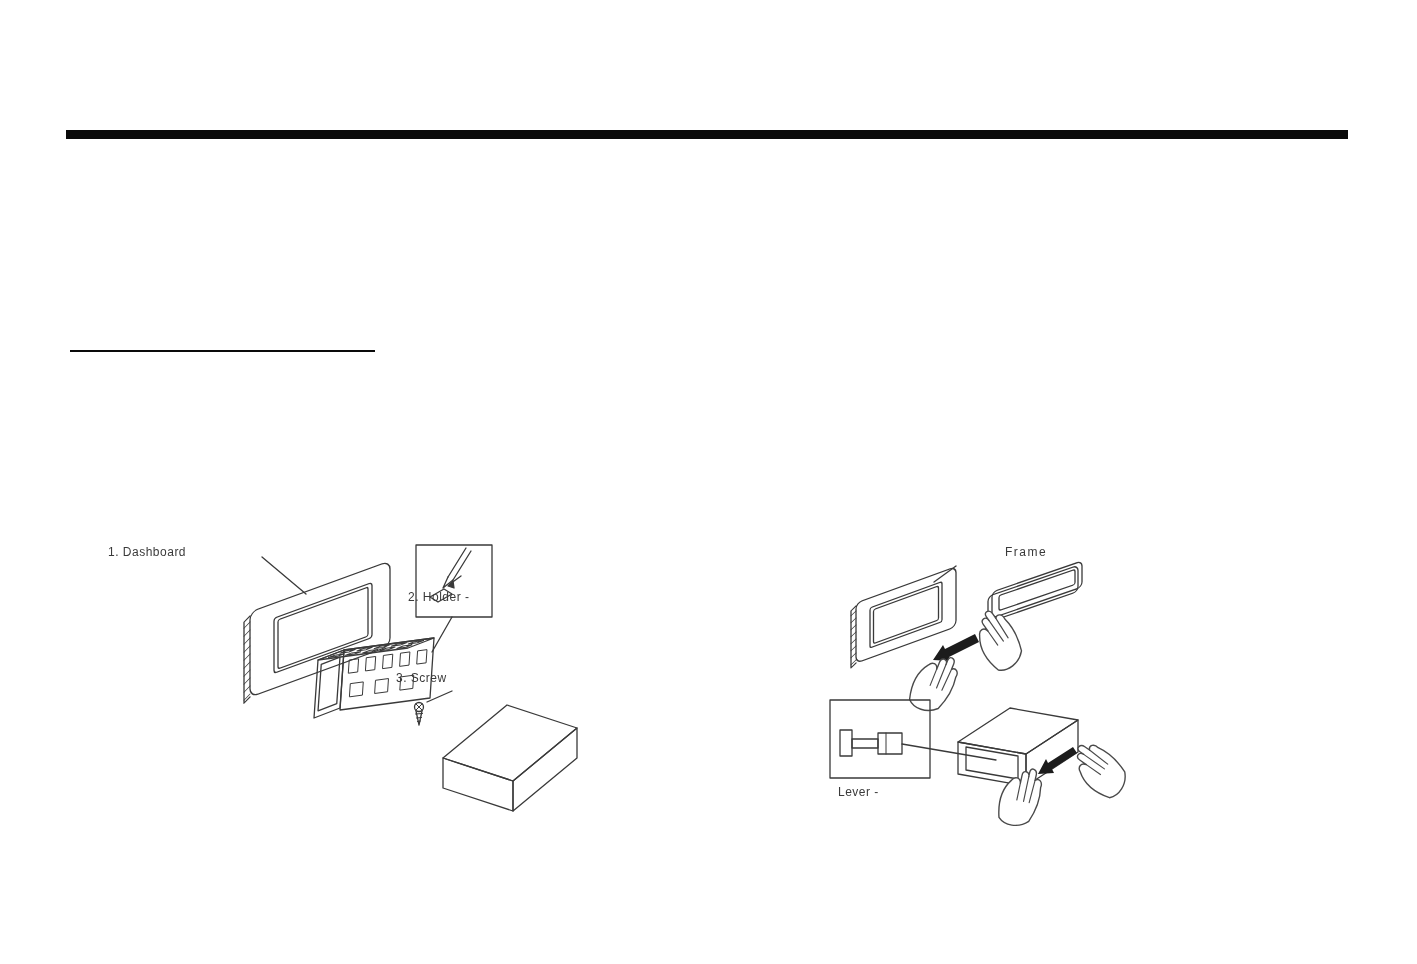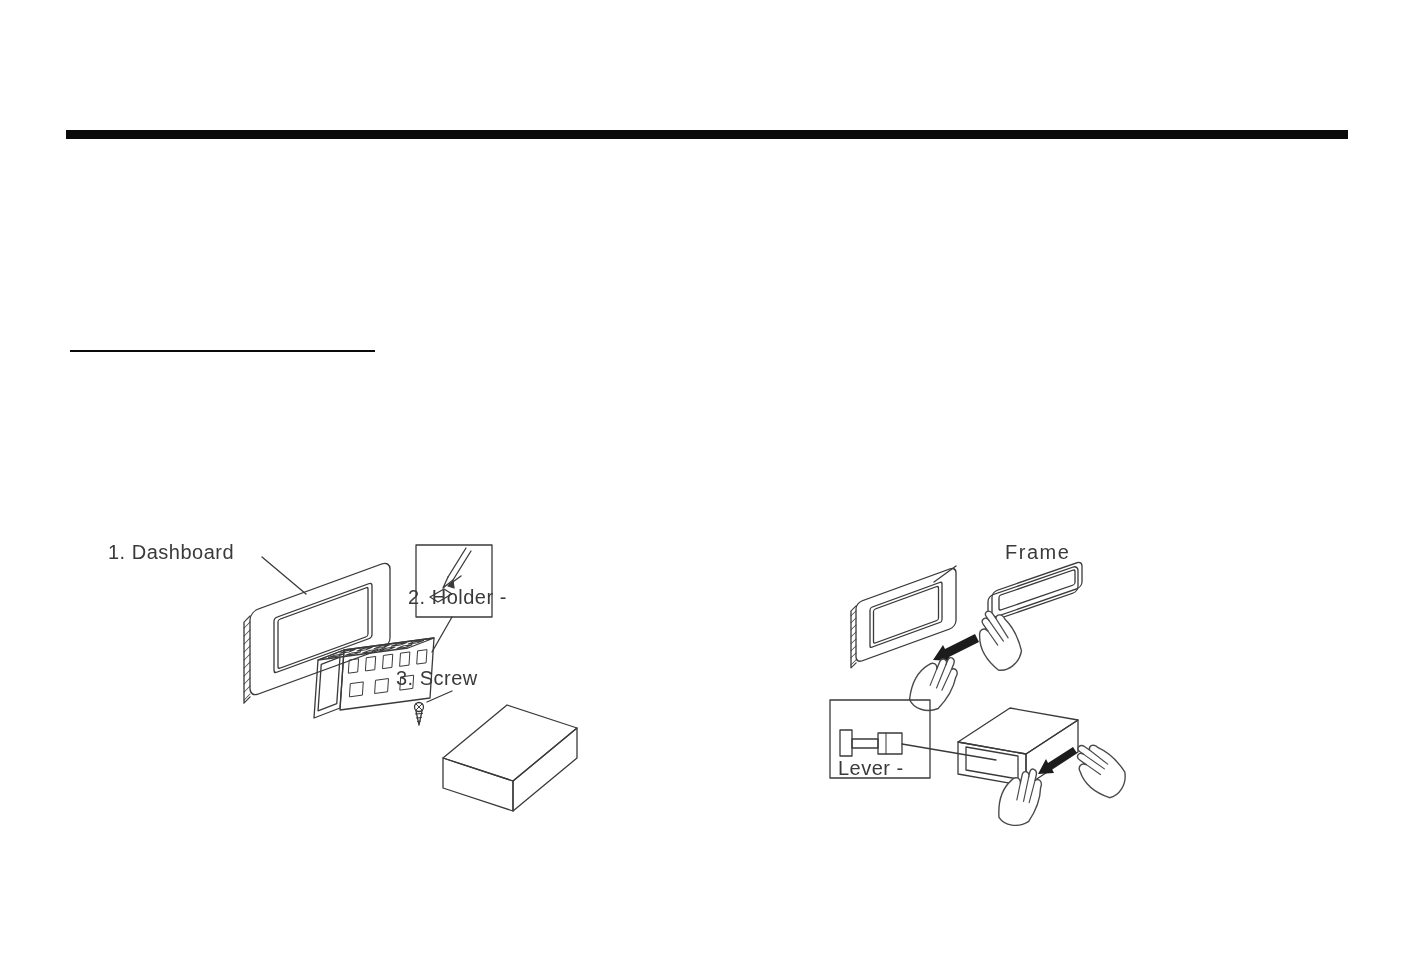--- a/index.html
+++ b/index.html
@@ -5,28 +5,28 @@
   html,body { margin:0; padding:0; background:#ffffff; }
   .page {
     position:relative; width:1417px; height:964px; background:#ffffff;
     overflow:hidden; font-family:"Liberation Sans", sans-serif;
   }
   .art { position:absolute; left:0; top:0; width:1417px; height:964px; }
   .rule { position:absolute; background:#0a0a0a; }
   .rule-header { left:66px; top:130px; width:1282px; height:9px; }
   .rule-section { left:70px; top:350px; width:305px; height:2px; }
   .label {
-    position:absolute; color:#3a3a3a; font-size:20px; line-height:24px;
+    position:absolute; color:#3a3a3a; font-size:12px; line-height:24px;
     white-space:nowrap; letter-spacing:0.5px;
   }
   .label-dashboard { left:108px; top:540px; }
   .label-holder   { left:408px; top:585px; }
   .label-screw    { left:396px; top:666px; }
   .label-frame    { left:957px; top:540px; letter-spacing:1.5px;margin-left:48px; }
-  .label-lever    { left:838px; top:756px; }
+  .label-lever    { left:838px; top:780px; }
 </style>
 </head>
 <body>
 
 <div class="page">
 
   <div class="rule rule-header"></div>
   <div class="rule rule-section"></div>
 
   <svg class="art" viewBox="0 0 1417 964" stroke-linecap="round" stroke-linejoin="round">

